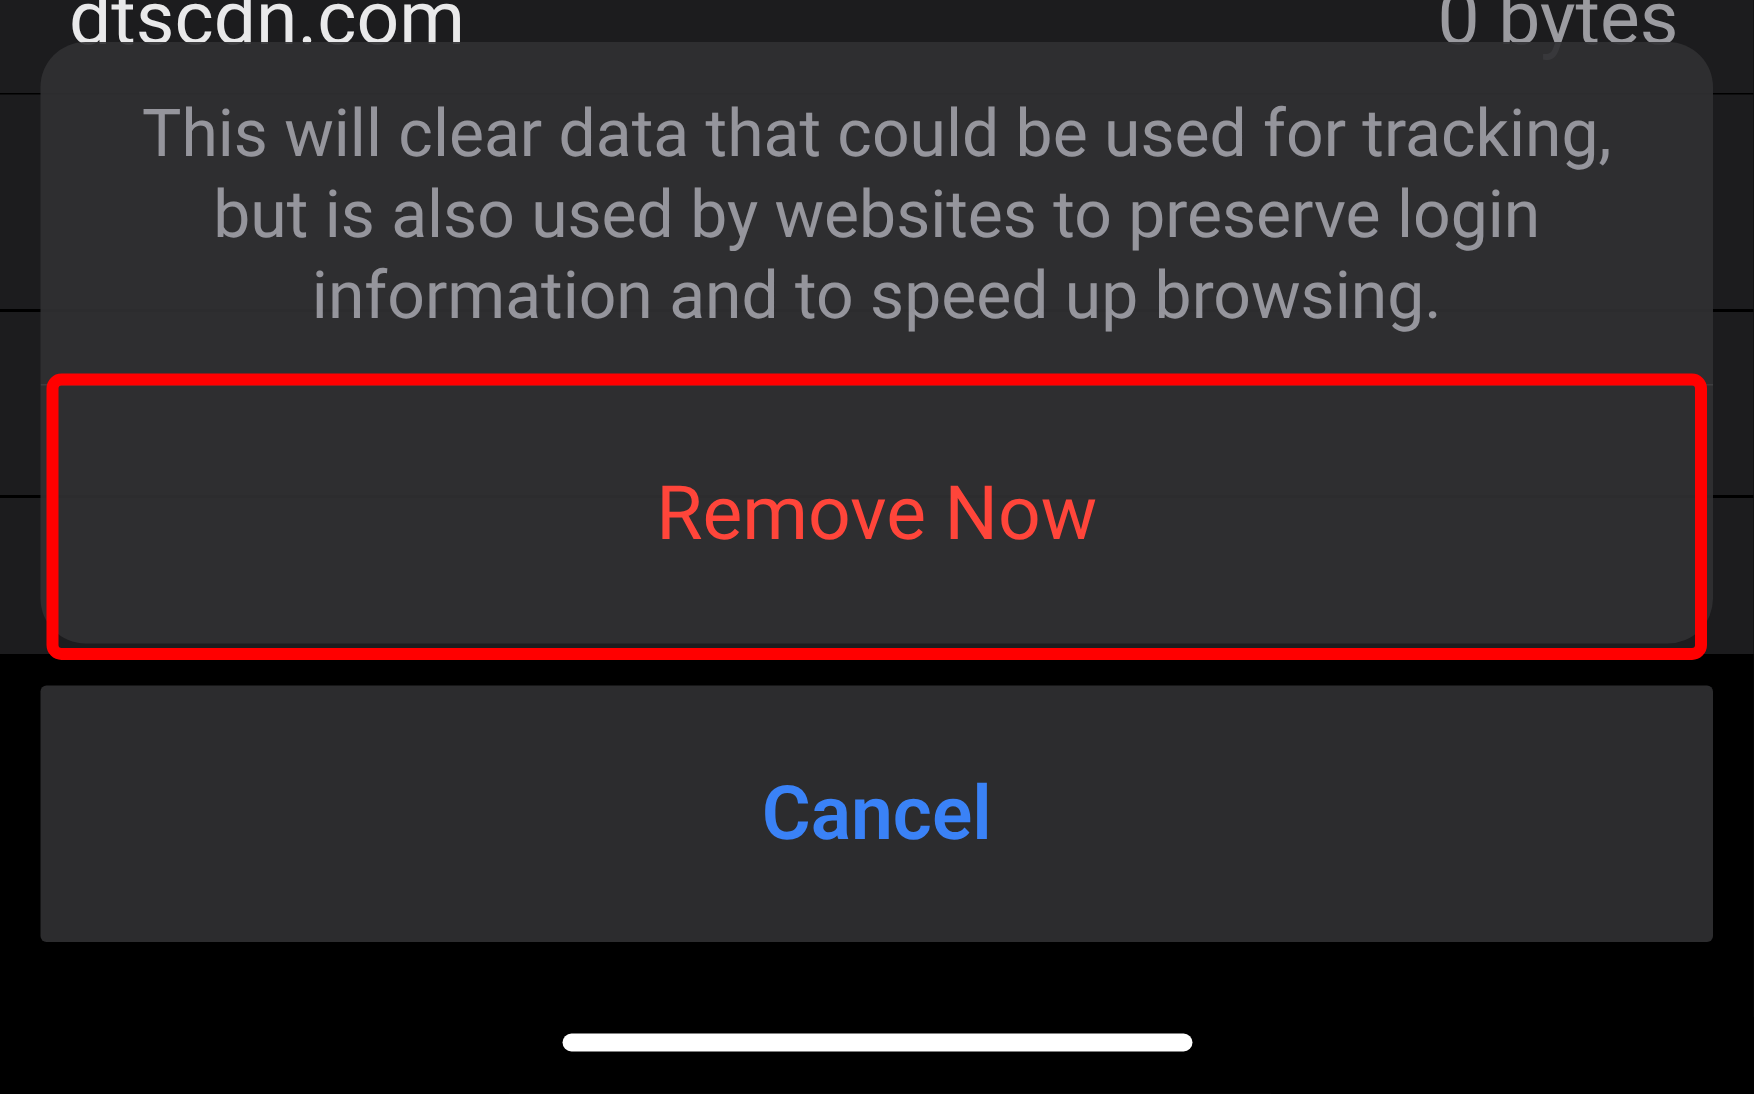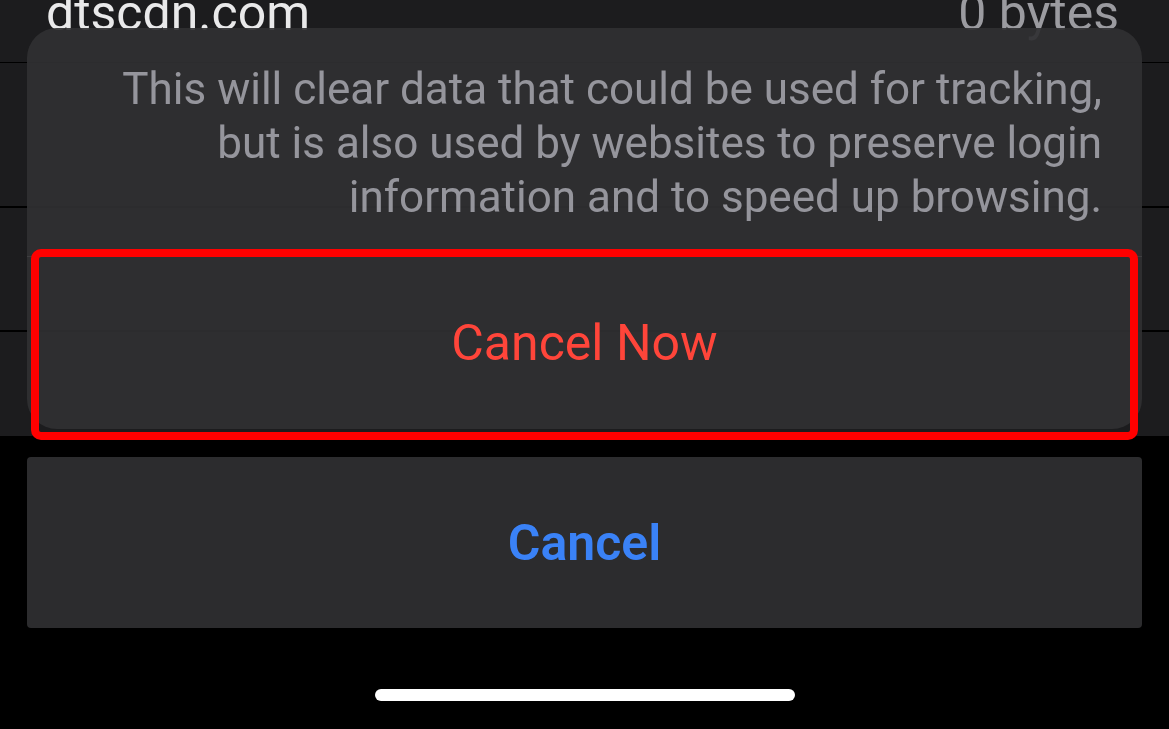--- a/index.html
+++ b/index.html
@@ -52,21 +52,21 @@
     position: absolute;
     left: 27px;
     right: 27px;
     top: 28px;
     border-radius: 30px;
     background: rgba(48,48,50,0.92);
     overflow: hidden;
   }
   .sheet-message {
     padding: 34px 40px 32px 40px;
-    text-align: right;
+    text-align: center;
     font-size: 44px;
     line-height: 54px;
     font-weight: 400;
     color: rgba(235,235,245,0.55);
   }
   .sheet-sep {
     height: 1px;
     background: rgba(255,255,255,0.08);
   }
   .sheet-action {
@@ -135,20 +135,20 @@
   </div>
   <div class="bg-row bg-row-2"></div>
   <div class="bg-row bg-row-3"></div>
   <div class="bg-row bg-row-4"></div>
   <div class="bg-bottom"></div>
 </div>
 
 <div class="sheet-group">
   <div class="sheet-message">This will clear data that could be used for tracking, but is also used by websites to preserve login information and to speed up browsing.</div>
   <div class="sheet-sep"></div>
-  <div class="sheet-action destructive">Cancel Now</div>
+  <div class="sheet-action destructive">Remove Now</div>
 </div>
 
 <div class="highlight"></div>
 
 <div class="cancel-button">Cancel</div>
 
 <div class="home-indicator"></div>
 
 </body></html>

